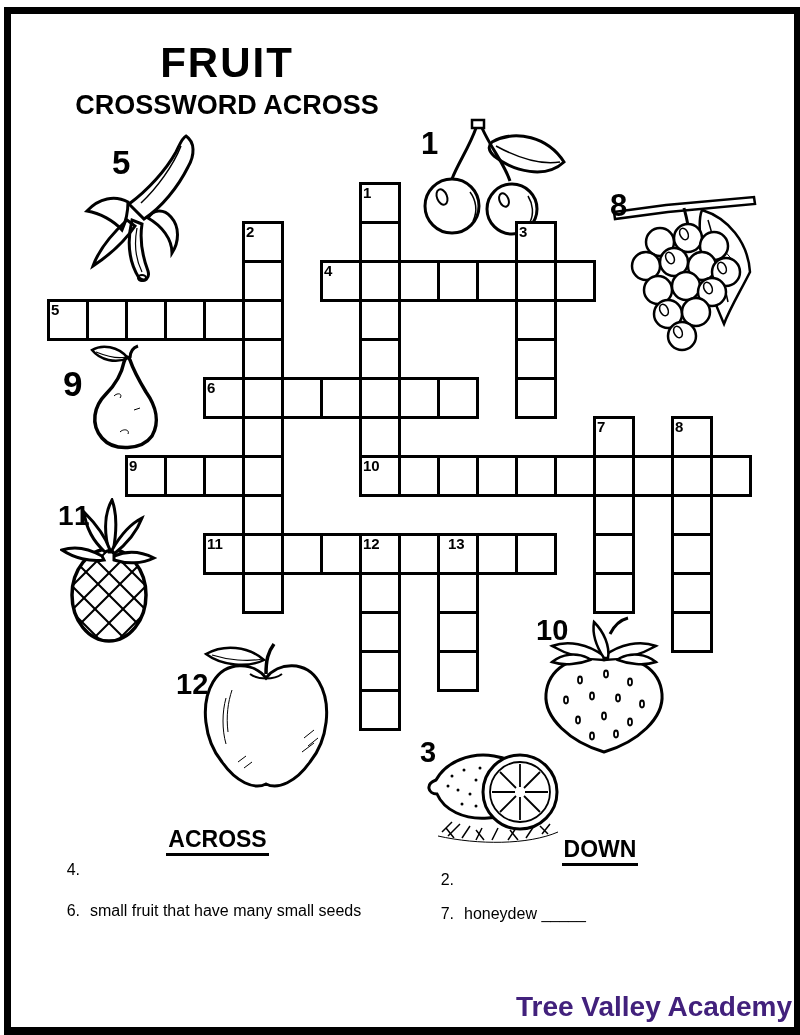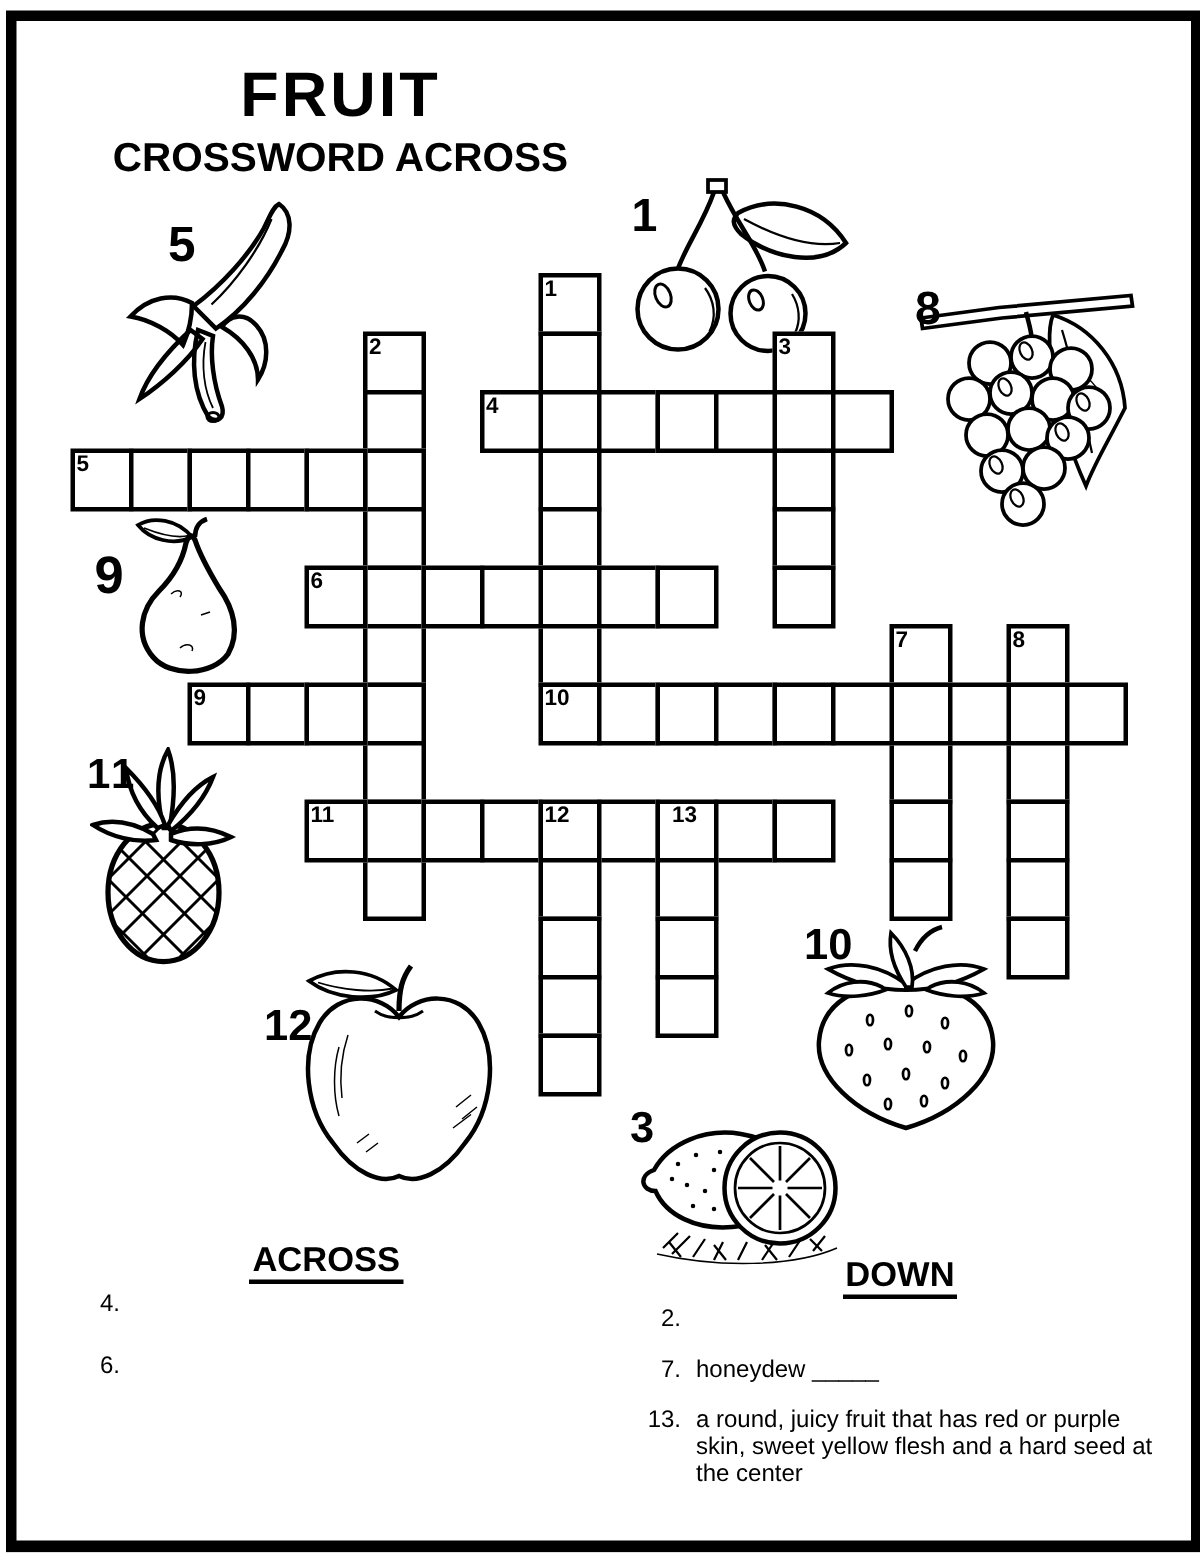--- a/index.html
+++ b/index.html
@@ -308,31 +308,29 @@
       <div class="cellnum" style="left: 448px; top: 536px;">13</div>
     </div>
 
   <div class="clue-col" id="across-col">
     <div class="clue-header"><span>ACROSS</span></div>
     <div class="clue" id="clue-4">
       <span class="clue-num">4.</span>
     </div>
     <div class="clue" id="clue-6">
       <span class="clue-num">6.</span>
+      <span class="clue-text">small fruit that have many small seeds</span>
     </div>
   </div>
 
   <div class="clue-col" id="down-col">
     <div class="clue-header"><span>DOWN</span></div>
     <div class="clue" id="clue-2">
       <span class="clue-num">2.</span>
     </div>
     <div class="clue" id="clue-7">
       <span class="clue-num">7.</span>
       <span class="clue-text">honeydew _____</span>
     </div>
-    <div class="clue" id="clue-13">
-      <span class="clue-num">13.</span>
-      <span class="clue-text">a round, juicy fruit that has red or purple skin, sweet yellow flesh and a hard seed at the center</span>
-    </div>
   </div>
 
+  <div class="brand" style="color: rgb(66, 33, 124);">Tree Valley Academy</div>
 </div>
 
 </body></html>

